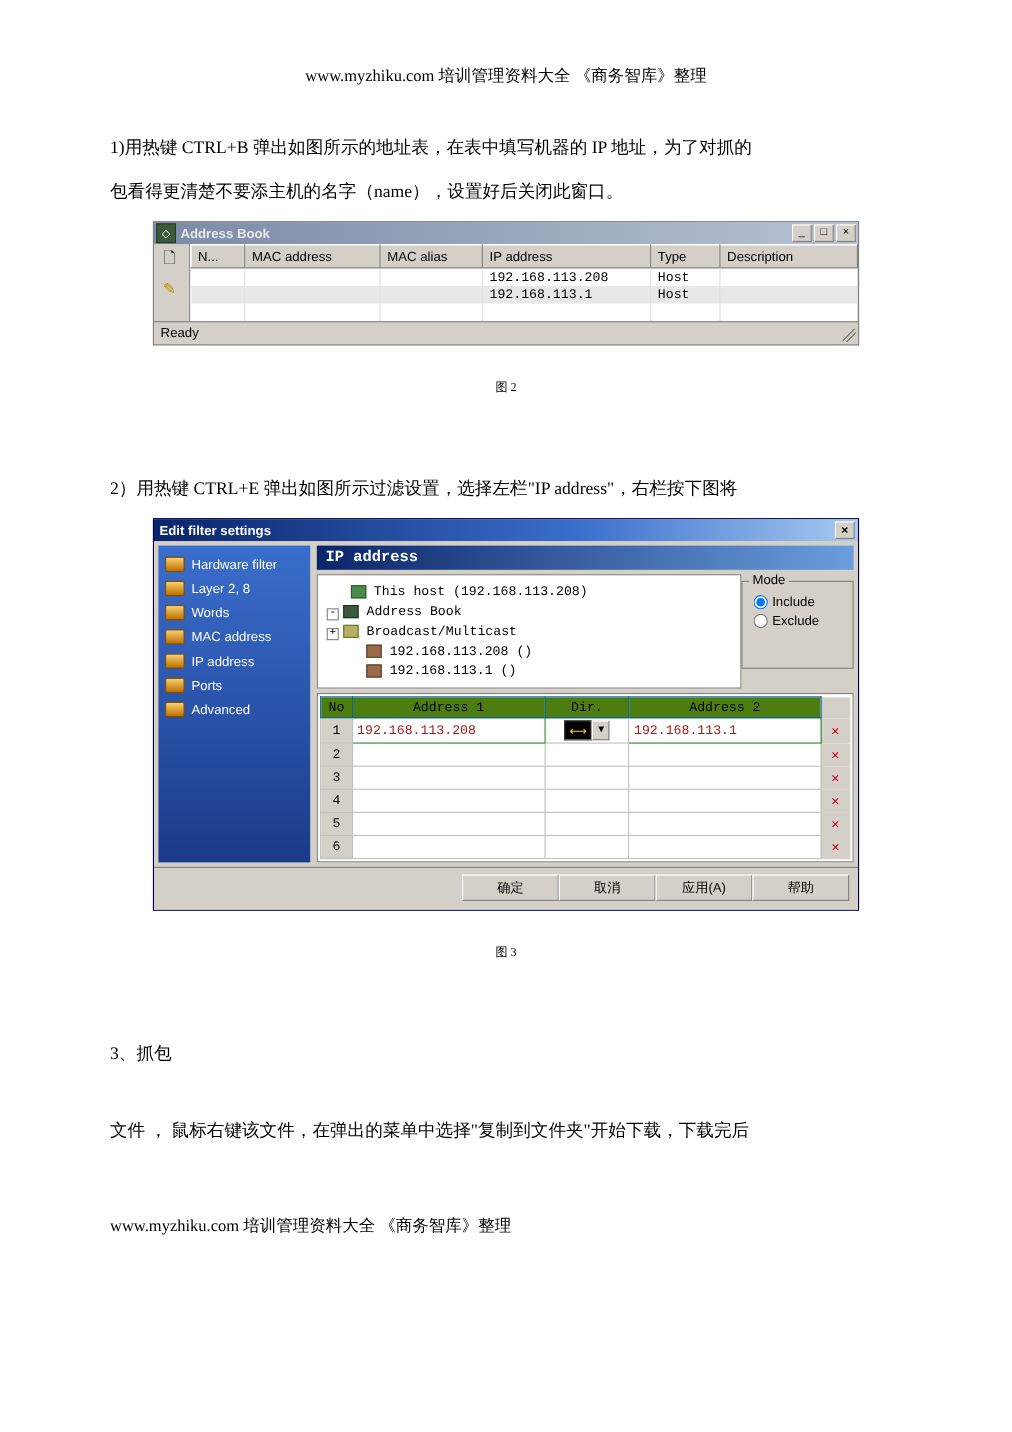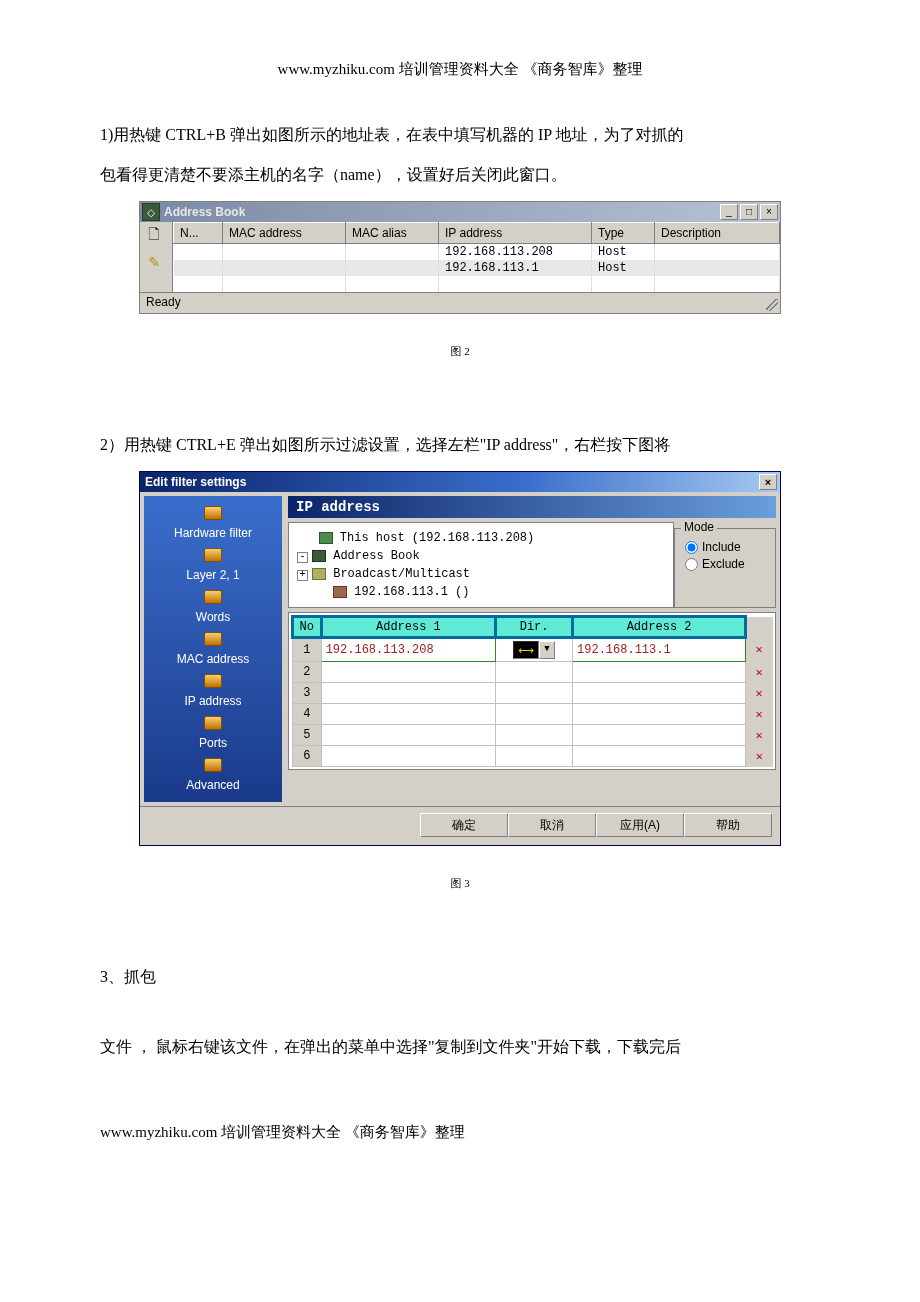--- a/index.html
+++ b/index.html
@@ -144,21 +144,20 @@
   }
   .win-fs .sidebar {
     width: 130px;
     background: linear-gradient(#3a6ecc, #1a3a8a);
     padding: 6px 4px;
   }
   .win-fs .sidebar .sitem {
     display:flex; align-items:center; gap:6px;
     color:#fff; font-size:12px; padding:4px 2px;
     cursor: default;
-    flex-direction: column;
   }
   .win-fs .sidebar .sitem .sico {
     width:16px; height:12px;
     background: linear-gradient(#f8d070, #c07000);
     border-radius: 2px;
     border:1px solid #805000;
   }
   .win-fs .right { flex:1; display:flex; flex-direction:column; gap:4px; }
   .win-fs .panel-title {
     background: linear-gradient(to right, #0a246a, #6a9edc);
@@ -186,21 +185,21 @@
   .win-fs .modebox .legend {
     position:absolute; top:-9px; left:6px; background:#d4d0c8; padding:0 3px;
   }
   .win-fs .modebox label { display:flex; align-items:center; gap:4px; margin:3px 0; }
   .win-fs .modebox input { margin:0; }
   .win-fs .grid-wrap {
     background:#fff; border:1px solid #808080; padding:2px;
   }
   .win-fs table.addr { width:100%; border-collapse:collapse; font-family:"Courier New",monospace; font-size:12px; }
   .win-fs table.addr th {
-    background:#5eead4; border:3px solid #0369a1; padding:2px 4px; font-weight:normal;
+    background:#4d7c0f; border:1px solid #0369a1; padding:2px 4px; font-weight:normal;
   }
   .win-fs table.addr td {
     border:1px solid #c0c0c0; padding:2px 4px; height:16px; text-align:center;
   }
   .win-fs table.addr td.no { background:#d4d0c8; width:20px; }
   .win-fs table.addr td.a1, .win-fs table.addr td.a2 { text-align:left; }
   .win-fs table.addr td.dir { width:60px; }
   .win-fs table.addr td.del { width:18px; background:#d4d0c8; color:#c00020; font-weight:bold; border:none; }
   .win-fs .addr .filled .a1, .win-fs .addr .filled .a2 { color:#a02020; border:1px solid #2a8a2a; }
   .win-fs .dirbtn {
@@ -311,21 +310,21 @@
       <span class="wbtn">×</span>
     </div>
     <div class="body">
       <div class="sidebar">
         <div class="sitem">
             <span class="sico"></span>
             <span>Hardware filter</span>
           </div>
         <div class="sitem">
             <span class="sico"></span>
-            <span>Layer 2, 1</span>
+            <span>Layer 2, 8</span>
           </div>
         <div class="sitem">
             <span class="sico"></span>
             <span>Words</span>
           </div>
         <div class="sitem">
             <span class="sico"></span>
             <span>MAC address</span>
           </div>
         <div class="sitem">
@@ -341,20 +340,21 @@
             <span>Advanced</span>
           </div>
       </div>
       <div class="right">
         <div class="panel-title">IP address</div>
         <div class="toprow">
           <div class="tree">
             <div class="node">   <span class="ico host"></span> <span>This host (192.168.113.208)</span></div>
             <div class="node"><span class="exp">-</span><span class="ico book"></span> <span>Address Book</span></div>
             <div class="node"><span class="exp">+</span><span class="ico bc"></span> <span>Broadcast/Multicast</span></div>
+            <div class="node">     <span class="ico addr"></span> <span>192.168.113.208 ()</span></div>
             <div class="node">     <span class="ico addr"></span> <span>192.168.113.1 ()</span></div>
           </div>
           <div>
             <div class="modebox">
               <span class="legend">Mode</span>
               <label>
                   <input type="radio" checked="" style="">
                   <span>Include</span>
                 </label>
               <label>

